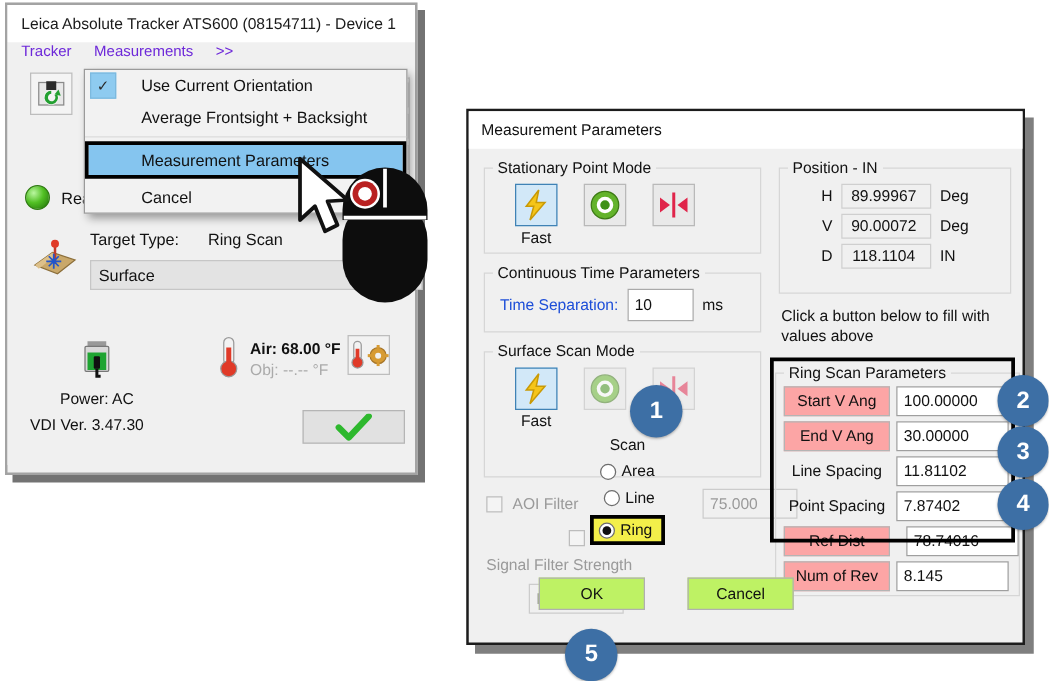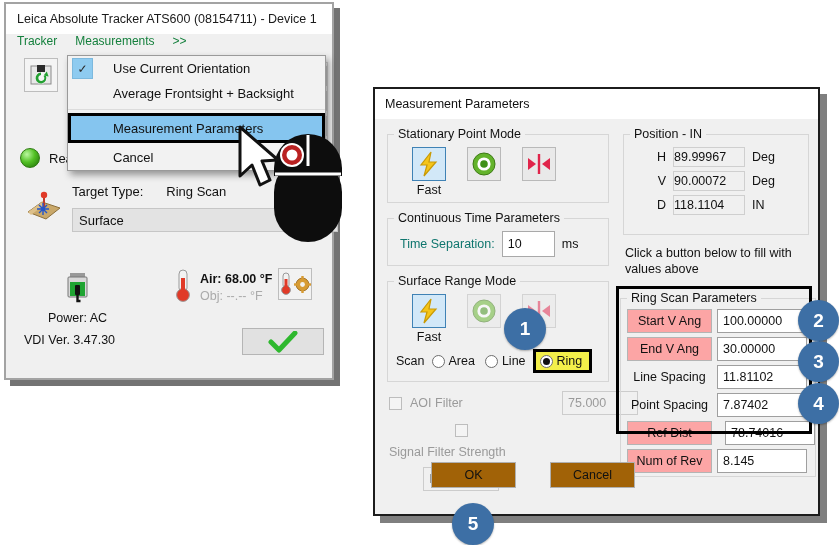--- a/index.html
+++ b/index.html
@@ -24,21 +24,21 @@
     height: 30px; background: #ffffff;
     display: flex; align-items: center;
     padding-left: 11px;
     font-size: 12.5px; color: #1a1a1a;
     white-space: nowrap;
   }
   #tracker-menubar {
     height: 14px; background: #f0f0f0;
     display: flex; align-items: center;
     padding-left: 11px; gap: 18px;
-    font-size: 12px; color: #15803d;
+    font-size: 12px; color: #6d28d9;
   }
   #tracker-menubar .mi { cursor: default; }
 
   #tracker-body { position: relative; height: 324px; background: #f0f0f0; }
 
   .toolbtn {
     position: absolute;
     width: 34px; height: 34px;
     border: 1px solid #bdbdbd;
     background: #f4f4f4;
@@ -202,21 +202,21 @@
   #ring-highlight {
     border: 3px solid #000; background: #f3ef4a;
     padding: 2px 7px 2px 4px;
     display: flex; align-items: center; gap: 4px;
   }
 
   .posrow { display: flex; align-items: center; gap: 7px; height: 24px; }
   .posrow .pl { width: 14px; text-align: right; font-size: 12.5px; color: #111; }
   .posrow .pv {
     width: 72px; height: 20px; background: #f0f0f0; border: 1px solid #cfcfcf;
-    font-size: 12.5px; text-align: left; padding-right: 4px; line-height: 18px; color: #111;
+    font-size: 12.5px; text-align: center; padding-right: 4px; line-height: 18px; color: #111;
   }
   .posrow .pu { font-size: 12.5px; color: #111; }
 
   .rsbtn {
     width: 85px; height: 24px; background: #fca5a5; border: 1px solid #b4b4b4;
     font-size: 12.5px; color: #111; display: flex; align-items: center; justify-content: center;
   }
   .rslabel {
     width: 85px; height: 24px;
     font-size: 12.5px; color: #111; display: flex; align-items: center; justify-content: center;
@@ -224,21 +224,21 @@
   .rsval { width: 90px; height: 24px; background: #fff; border: 1px solid #9f9f9f;
     font-size: 12.5px; color: #111; display: flex; align-items: center; padding-left: 5px; }
 
   #rs-highlight {
     position: absolute; left: 616px; top: 284px;
     width: 192px; height: 146px;
     border: 3px solid #000; pointer-events: none; z-index: 12;
   }
 
   .dlgbtn {
-    width: 85px; height: 26px; background: #a16207; border: 1px solid #b0b0b0;
+    width: 85px; height: 26px; background: #bef264; border: 1px solid #b0b0b0;
     font-size: 12.5px; color: #111; display: flex; align-items: center; justify-content: center;
   }
 
   
   .badge {
     position: absolute; border-radius: 50%;
     background: #3d6fa5; color: #fff;
     display: flex; align-items: center; justify-content: center;
     font-size: 19px; font-weight: bold;
     z-index: 60;
@@ -421,28 +421,28 @@
               <polygon points="24,6 16,12 24,18" fill="#e0244a"></polygon>
             </svg>
           </div>
         </div>
         <div class="fastlabel" style="width:34px; margin-left:24px; margin-top:2px;">Fast</div>
       </fieldset>
 
       <fieldset class="grp" style="left:12px; top:92px; width:222px; height:55px;">
         <legend>Continuous Time Parameters</legend>
         <div style="display:flex; align-items:center; gap:7px; padding:6px 0 0 12px;">
-          <span style="font-size:12.5px;color:#0f766e;">Time Separation:</span>
+          <span style="font-size:12.5px;color:#1d4ed8;">Time Separation:</span>
           <span class="tinput" style="width:53px; height:26px; line-height:24px;">10</span>
           <span style="font-size:12.5px;color:#111;">ms</span>
         </div>
       </fieldset>
 
       <fieldset class="grp" style="left:12px; top:155px; width:222px; height:108px;">
-        <legend>Surface Range Mode</legend>
+        <legend>Surface Scan Mode</legend>
         <div style="display:flex; gap:21px; padding:6px 0 0 24px;">
           <div class="modebtn sel">
             <svg width="24" height="26" viewBox="0 0 24 26">
               <path d="M14 1 L4 14 L10 14 L7 25 L19 11 L12 11 Z" fill="#f5c518" stroke="#c99a06" stroke-width="1.2"></path>
             </svg>
           </div>
           <div class="modebtn dim">
             <svg width="26" height="26" viewBox="0 0 26 26">
               <circle cx="13" cy="13" r="11" fill="#63b32b" stroke="#3d7a15"></circle>
               <circle cx="13" cy="13" r="6.6" fill="#ffffff"></circle>
@@ -452,21 +452,21 @@
           <div class="modebtn dim">
             <svg width="26" height="24" viewBox="0 0 26 24">
               <line x1="13" y1="2" x2="13" y2="22" stroke="#e0244a" stroke-width="2.4"></line>
               <polygon points="2,6 10,12 2,18" fill="#e0244a"></polygon>
               <polygon points="24,6 16,12 24,18" fill="#e0244a"></polygon>
             </svg>
           </div>
         </div>
         <div class="fastlabel" style="width:34px; margin-left:24px; margin-top:2px;">Fast</div>
 
-        <div class="scanrow" style="padding:5px 0 0 8px; gap:7px;">
+        <div class="scanrow" style="padding:5px 0 0 8px; gap:7px;flex-direction:column;">
           <span>Scan</span>
           <span class="scanrow" style="gap:4px;">
             <span class="radio"></span>
             <span>Area</span>
           </span>
           <span class="scanrow" style="gap:4px; margin-left:3px;">
             <span class="radio"></span>
             <span>Line</span>
           </span>
           <span id="ring-highlight">

